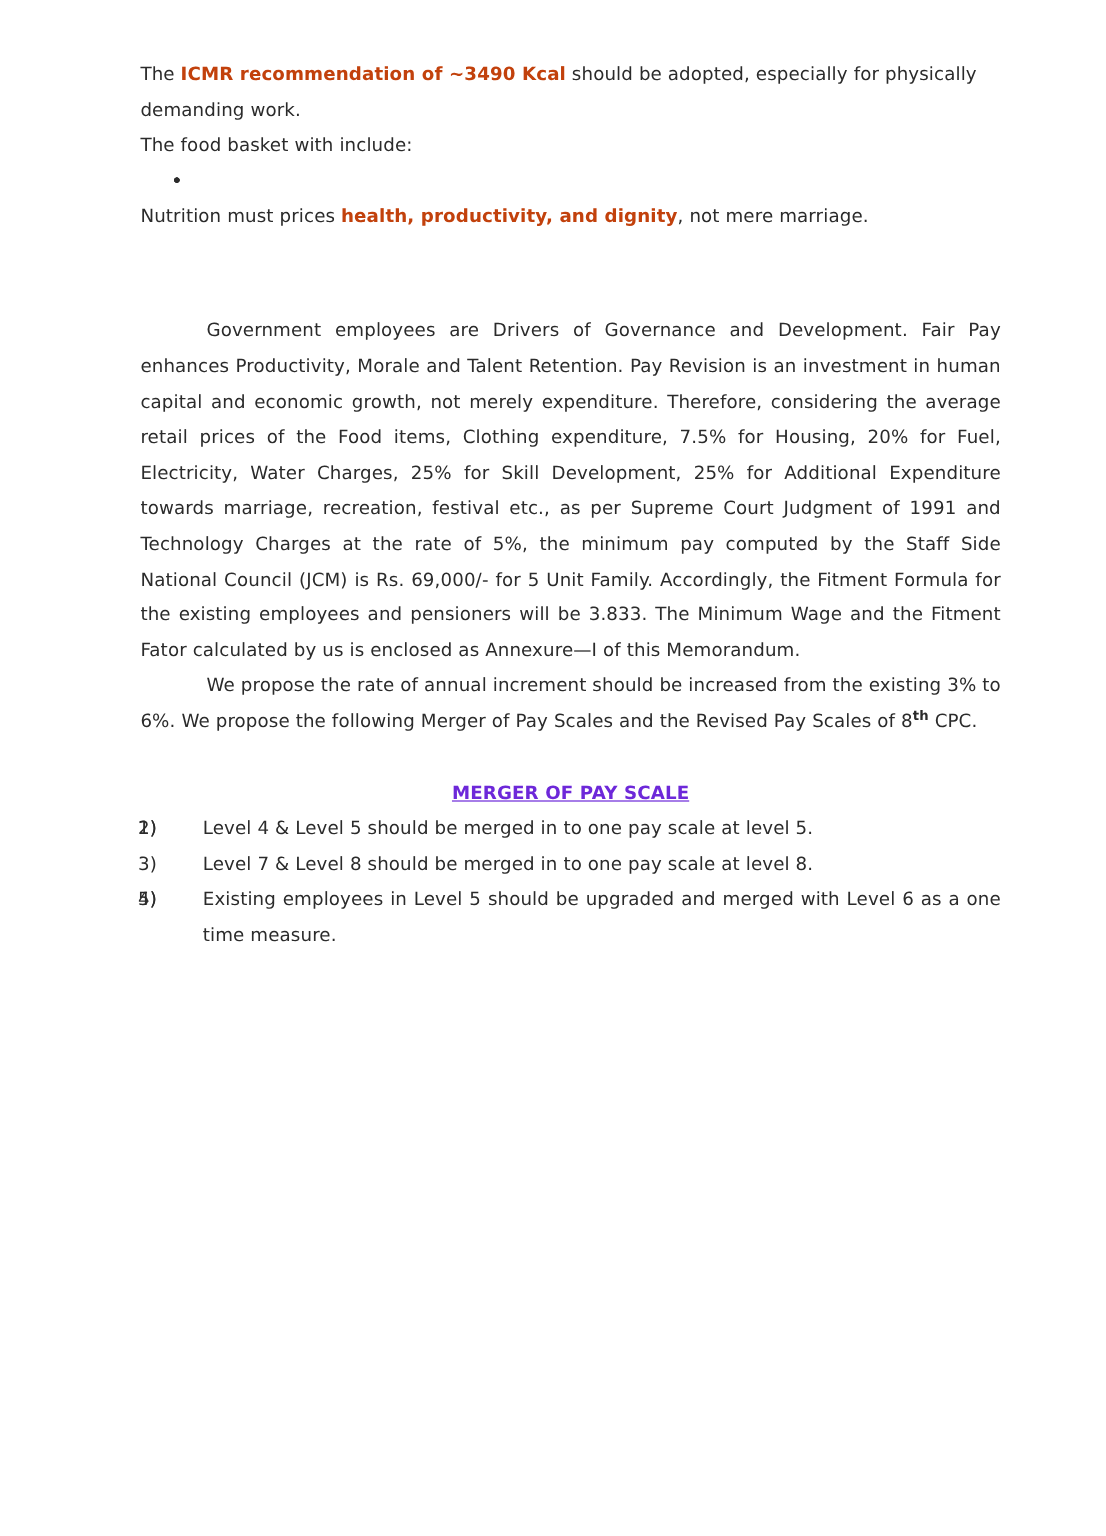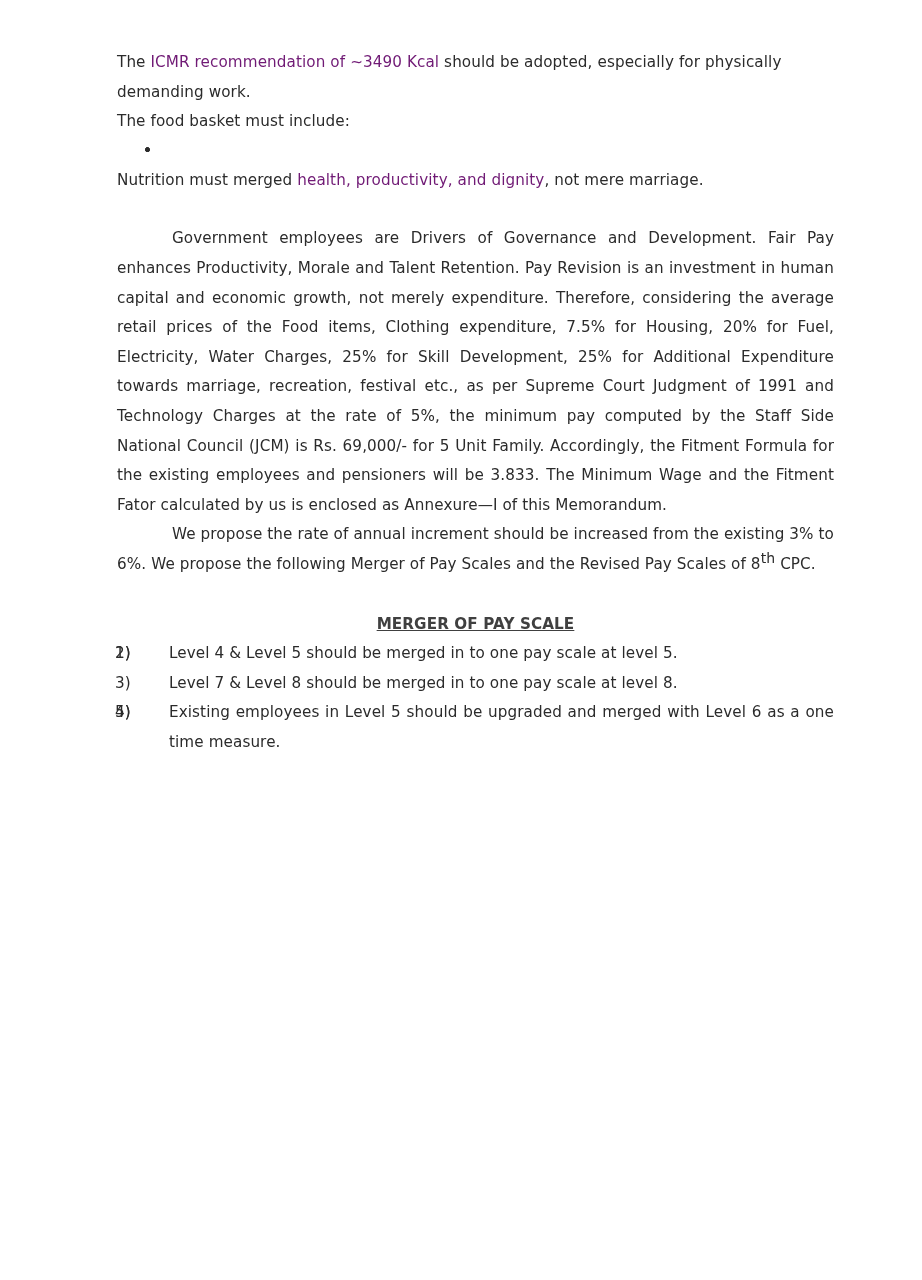--- a/index.html
+++ b/index.html
@@ -3,48 +3,48 @@
 <meta charset="utf-8">
 <style>
   html, body { margin: 0; padding: 0; }
   body {
     width: 922px; height: 1280px; background: #ffffff;
     font-family: "DejaVu Sans", sans-serif; color: #2b2b2b;
     position: relative; overflow: hidden;
   }
   .page { position: absolute; left: 117px; top: 48px; width: 717px; font-size: 15.2px; line-height: 29.6px; letter-spacing: 0.1px; }
   p { margin: 0; }
-  b { font-weight: normal; color: #701a75; }
+  b { font-weight: bold; color: #c2410c; }
   .bullets { list-style: none; margin: 0; padding: 0; }
   .bullets li { position: relative; padding-left: 55px; }
   .bullets li .dot { position: absolute; left: 26px; top: 0; }
   .gap1 { height: 29px; }
   .gap2 { height: 29px; }
-  .justify { text-align: justify; text-indent: 55px; }
+  .justify { text-align: justify; text-indent: 55px; margin-top: 37px; }
   .justify-last { text-align: justify; text-indent: 55px; }
-  sup { font-size: 14px; line-height: 0; vertical-align: 6px; }
-  .heading { text-align: center; font-weight: bold; text-decoration: underline; margin-top: 30px; color: #404040; }
+  sup { font-size: 11px; line-height: 0; vertical-align: 6px; font-weight: bold; }
+  .heading { text-align: center; font-weight: bold; text-decoration: underline; margin-top: 30px; color: #6d28d9; }
   .numlist { margin: 0; padding: 0; list-style: none; }
   .numlist li { position: relative; padding-left: 52px; text-align: justify; }
   .numlist li .num { position: absolute; left: -2px; top: 0; }
 </style>
 </head>
 <body>
 
 <div class="page">
   <p><span>The </span><b>ICMR recommendation of ~3490 Kcal</b><span> should be adopted, especially for physically demanding work.</span></p>
-  <p>The food basket must include:</p>
+  <p>The food basket with include:</p>
   <ul class="bullets">
     <li><span class="dot">•</span></li>
     <li><span class="dot">•</span></li>
     <li><span class="dot">•</span></li>
     <li><span class="dot">•</span></li>
   </ul>
   <div class="gap1"></div>
-  <p><span>Nutrition must merged </span><b>health, productivity, and dignity</b><span>, not mere marriage.</span></p>
+  <p><span>Nutrition must prices </span><b>health, productivity, and dignity</b><span>, not mere marriage.</span></p>
   <div class="gap2"></div>
   <p class="justify">Government employees are Drivers of Governance and Development. Fair Pay enhances Productivity, Morale and Talent Retention. Pay Revision is an investment in human capital and economic growth, not merely expenditure. Therefore, considering the average retail prices of the Food items, Clothing expenditure, 7.5% for Housing, 20% for Fuel, Electricity, Water Charges, 25% for Skill Development, 25% for Additional Expenditure towards marriage, recreation, festival etc., as per Supreme Court Judgment of 1991 and Technology Charges at the rate of 5%, the minimum pay computed by the Staff Side National Council (JCM) is Rs. 69,000/- for 5 Unit Family. Accordingly, the Fitment Formula for the existing employees and pensioners will be 3.833. The Minimum Wage and the Fitment Fator calculated by us is enclosed as Annexure—I of this Memorandum.</p>
   <p class="justify-last"><span>We propose the rate of annual increment should be increased from the existing 3% to 6%. We propose the following Merger of Pay Scales and the Revised Pay Scales of 8</span><sup>th</sup><span> CPC.</span></p>
 
   <p class="heading">MERGER OF PAY SCALE</p>
   <ol class="numlist">
     <li><span class="num">1)</span></li>
     <li><span class="num">2)</span><span>Level 4 &amp; Level 5 should be merged in to one pay scale at level 5.</span></li>
     <li><span class="num">3)</span><span>Level 7 &amp; Level 8 should be merged in to one pay scale at level 8.</span></li>
     <li><span class="num">4)</span></li>

